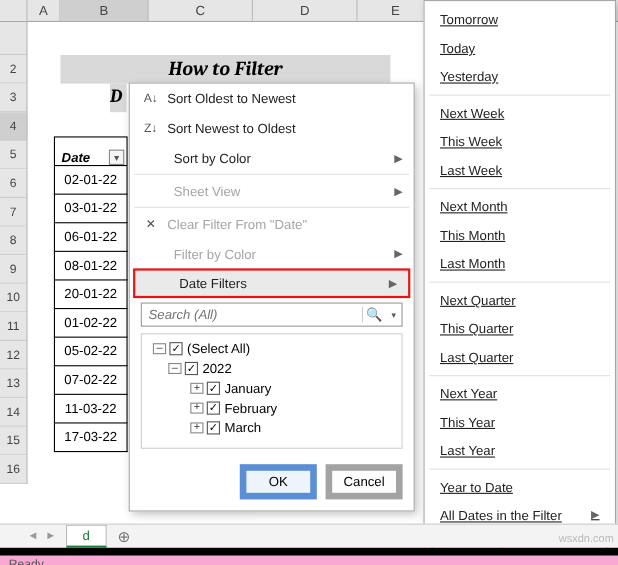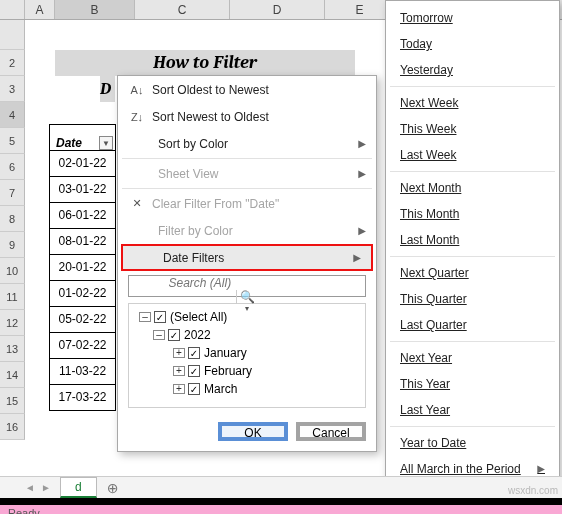--- a/index.html
+++ b/index.html
@@ -31,31 +31,31 @@
 .filter-panel { position:absolute; top:75px; left:117px; width:260px; background:#fff; border:1px solid #a8a8a8; box-shadow:3px 3px 8px rgba(0,0,0,0.25); }
 .filter-panel .row { height:27px; display:flex; align-items:center; padding:0 10px; color:#222; }
 .filter-panel .row.indent { padding-left:40px; }
 .filter-panel .row.dis { color:#a5a5a5; }
 .filter-panel .row.hover { background:#eaeaea; }
 .filter-panel .row .ricon { width:18px; margin-right:6px; font-size:11px; color:#555; display:inline-block; text-align:center;}
 .filter-panel .row .chev { margin-left:auto; color:#666; font-size:10px; }
 .filter-panel .sep { height:1px; background:#e1e1e1; margin:1px 4px; }
 .redbox { border:2.5px solid #e11; }
 .filter-panel .searchwrap { padding:4px 10px; }
-.filter-panel .searchwrap .srch { display:flex; border:1px solid #999; height:22px; align-items:center;flex-direction:column; }
+.filter-panel .searchwrap .srch { display:flex; border:1px solid #999; height:22px; align-items:center; }
 .filter-panel .searchwrap input { border:none; outline:none; flex:1; padding:0 6px; font-size:12px; font-style:italic; color:#888; }
 .filter-panel .searchwrap .sicon { width:22px; text-align:center; color:#555; font-size:12px; border-left:1px solid #ccc; }
 .filter-panel .searchwrap .dd { width:14px; text-align:center; font-size:8px; color:#555;}
 .tree { border:1px solid #cfcfcf; margin:2px 10px 6px 10px; height:105px; padding:4px 2px; overflow:hidden; font-size:12px; }
 .tree .node { display:flex; align-items:center; height:18px; }
 .tree .tw { width:12px; text-align:center; font-size:10px; color:#333; border:1px solid #888; height:10px; line-height:8px; margin-right:3px; cursor:default;}
 .tree .cb { width:12px; height:12px; border:1px solid #555; margin-right:4px; display:inline-flex; align-items:center; justify-content:center; font-size:10px; color:#000;}
 .tree .n1 { padding-left:8px; } .tree .n2 { padding-left:22px;} .tree .n3 { padding-left:42px;}
 .filter-panel .btns { display:flex; justify-content:flex-end; gap:8px; padding:8px 10px 10px; }
-.filter-panel .btns button { width:70px; height:19px; border:4px solid #a3a3a3; background:#fdfdfd; font-size:12px; }
+.filter-panel .btns button { width:70px; height:32px; border:6px solid #a3a3a3; background:#fdfdfd; font-size:12px; }
 .filter-panel .btns button:first-child { background:#eef4fb; border-color:#5a8fd6; }
 
 
 .submenu { position:absolute; top:0px; left:385px; width:175px; background:#fff; border:1px solid #a8a8a8; box-shadow:3px 3px 8px rgba(0,0,0,0.25); padding:4px 0; }
 .submenu .mi { height:26px; line-height:26px; padding:0 14px; color:#222; display:flex; align-items:center;text-decoration:underline;}
 .submenu .mi .chev { margin-left:auto; font-size:10px; color:#666;}
 .submenu .sep { height:1px; background:#e1e1e1; margin:3px 4px;}
 .submenu .custom { margin:2px 6px 0 6px; padding:0 8px; }
 
 
@@ -236,21 +236,21 @@
       <span>This Year</span>
     </div>
   <div class="mi">
       <span>Last Year</span>
     </div>
   <div class="sep"></div>
   <div class="mi">
       <span>Year to Date</span>
     </div>
   <div class="mi">
-      <span>All March in the Period</span>
+      <span>All Dates in the Filter</span>
       <span class="chev">▶</span>
     </div>
   <div class="sep"></div>
   <div class="mi custom redbox">
       <span>Custom Filter...</span>
     </div>
 </div>
 
 <div class="tabstrip">
   <span class="navbtn">◄</span>

